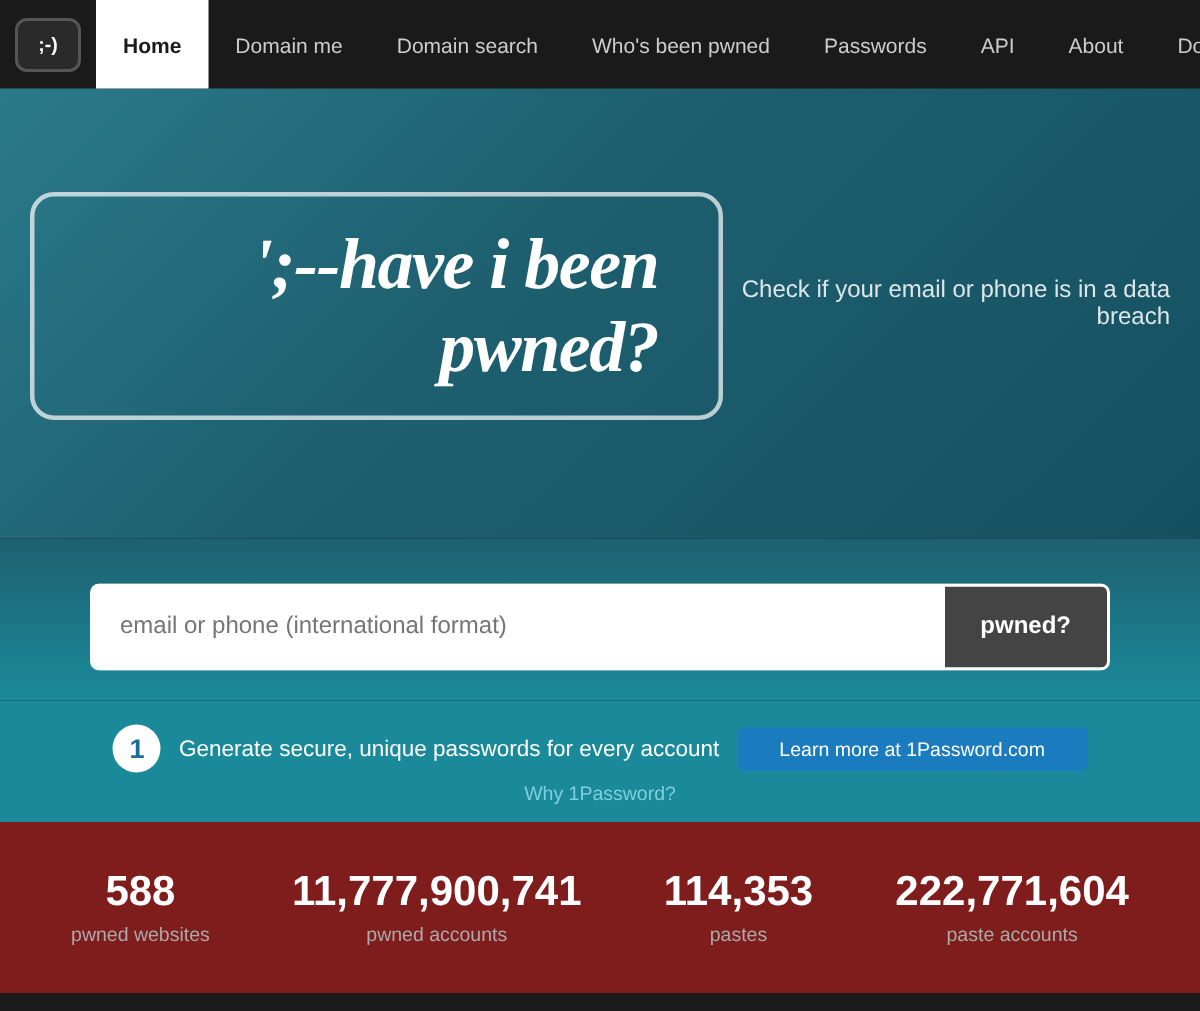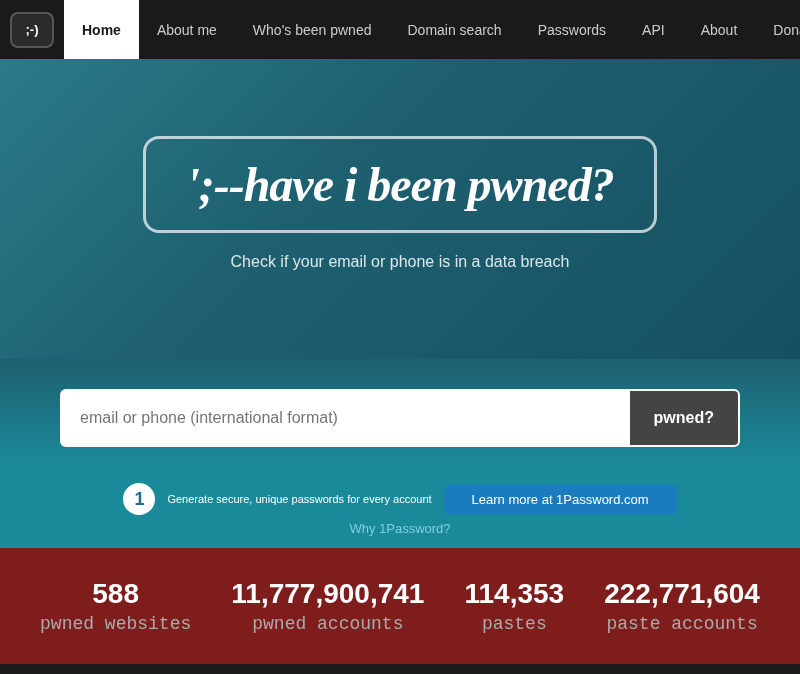--- a/index.html
+++ b/index.html
@@ -55,21 +55,20 @@
       gap: 4px;
     }
 
     
     .hero {
       background: linear-gradient(135deg, #2a7a8a 0%, #1e6070 40%, #155060 100%);
       padding: 50px 20px 40px;
       text-align: right;
       min-height: 300px;
       display: flex;
-      flex-direction: column;
       align-items: center;
       justify-content: center;
     }
     .hero-title-box {
       border: 3px solid rgba(255,255,255,0.7);
       border-radius: 16px;
       padding: 18px 40px;
       display: inline-block;
       margin-bottom: 20px;
     }
@@ -146,21 +145,21 @@
       display: flex;
       align-items: center;
       justify-content: center;
       font-weight: 900;
       color: #1a6a9a;
       font-size: 18px;
       flex-shrink: 0;
     }
     .password-banner-text {
       color: #fff;
-      font-size: 11px;
+      font-size: 15px;
     }
     .learn-more-btn {
       background: #1a7bbf;
       color: #fff;
       border: none;
       border-radius: 4px;
       padding: 7px 28px;
       font-size: 13px;
       cursor: pointer;
       white-space: nowrap;
@@ -182,45 +181,44 @@
     }
     .stat-item { text-align: center; }
     .stat-number {
       font-size: 28px;
       font-weight: 700;
       color: #fff;
       display: block;
       margin-bottom: 4px;
     }
     .stat-label {
-      font-size: 18px;
+      font-size: 13px;
       color: #aaa;
-      font-family: Liberation Mono, monospace;
     }
 
     
     .breaches-section {
       background: #1a1a1a;
       padding: 20px 30px 30px;
       display: flex;
       gap: 40px;
     }
   </style>
 </head>
 <body>
 
 <nav>
   <div class="nav-logo">
     <span>;-)</span>
   </div>
   <div class="nav-items">
     <a class="nav-item active">Home</a>
-    <a class="nav-item">About me</a>
+    <a class="nav-item">Domain me</a>
+    <a class="nav-item">Domain search</a>
     <a class="nav-item">Who's been pwned</a>
-    <a class="nav-item">Domain search</a>
     <a class="nav-item">Passwords</a>
     <a class="nav-item">API</a>
     <a class="nav-item">About</a>
     <a class="nav-item nav-donate">
       <span>Donate</span>
 
     </a>
   </div>
 </nav>
 

